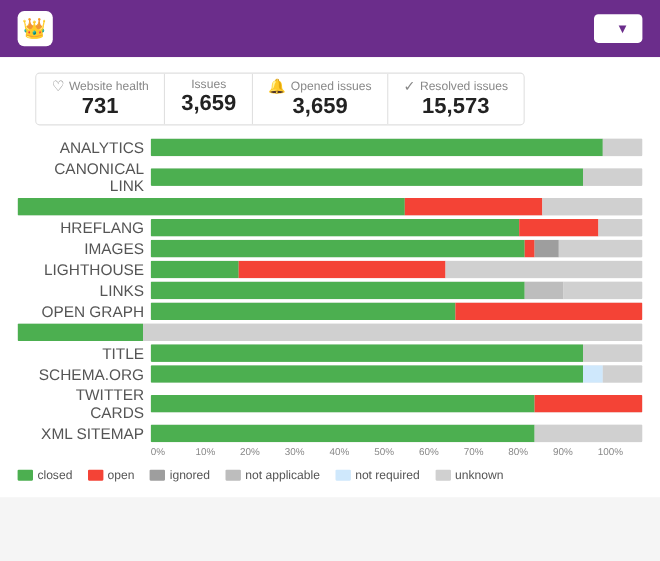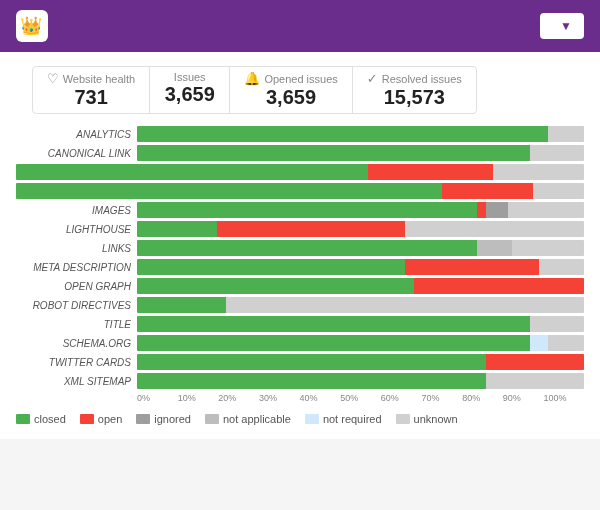--- a/index.html
+++ b/index.html
@@ -98,24 +98,23 @@
       gap: 3px;
     }
     .chart-row {
       display: flex;
       align-items: center;
       gap: 6px;
     }
     .row-label {
       width: 115px;
       text-align: right;
-      font-size: 10px;
+      font-size: 14px;
       color: #555;
       flex-shrink: 0;
-      font-style: italic;
     }
     .bar-container {
       flex: 1;
       height: 16px;
       display: flex;
       background: #eee;
       border-radius: 1px;
       overflow: hidden;
     }
     .bar-segment { height: 100%; }
@@ -226,20 +225,21 @@
         </div>
   </div>
       <div class="chart-row">
     <div class="bar-container">
           <div class="bar-segment seg-closed" style="width:62.0%"></div>
           <div class="bar-segment seg-open" style="width:22.0%"></div>
           <div class="bar-segment seg-unknown" style="width:16.0%"></div>
         </div>
   </div>
       <div class="chart-row">
+    <span class="row-label">HREFLANG</span>
     <div class="bar-container">
           <div class="bar-segment seg-closed" style="width:75.0%"></div>
           <div class="bar-segment seg-open" style="width:16.0%"></div>
           <div class="bar-segment seg-unknown" style="width:9.0%"></div>
         </div>
   </div>
       <div class="chart-row">
     <span class="row-label">IMAGES</span>
     <div class="bar-container">
           <div class="bar-segment seg-closed" style="width:76.0%"></div>
@@ -258,36 +258,27 @@
   </div>
       <div class="chart-row">
     <span class="row-label">LINKS</span>
     <div class="bar-container">
           <div class="bar-segment seg-closed" style="width:76.0%"></div>
           <div class="bar-segment seg-not-applicable" style="width:8.0%"></div>
           <div class="bar-segment seg-unknown" style="width:16.0%"></div>
         </div>
   </div>
       <div class="chart-row">
-    <span class="row-label">META DESCRIPTION</span>
-    <div class="bar-container">
-          <div class="bar-segment seg-closed" style="width:60.0%"></div>
-          <div class="bar-segment seg-open" style="width:30.0%"></div>
-          <div class="bar-segment seg-unknown" style="width:10.0%"></div>
-        </div>
-  </div>
-      <div class="chart-row">
     <span class="row-label">OPEN GRAPH</span>
     <div class="bar-container">
           <div class="bar-segment seg-closed" style="width:62.0%"></div>
           <div class="bar-segment seg-open" style="width:38.0%"></div>
         </div>
   </div>
       <div class="chart-row">
-    <span class="row-label">ROBOT DIRECTIVES</span>
     <div class="bar-container">
           <div class="bar-segment seg-closed" style="width:20.0%"></div>
           <div class="bar-segment seg-unknown" style="width:80.0%"></div>
         </div>
   </div>
       <div class="chart-row">
     <span class="row-label">TITLE</span>
     <div class="bar-container">
           <div class="bar-segment seg-closed" style="width:88.0%"></div>
           <div class="bar-segment seg-unknown" style="width:12.0%"></div>

